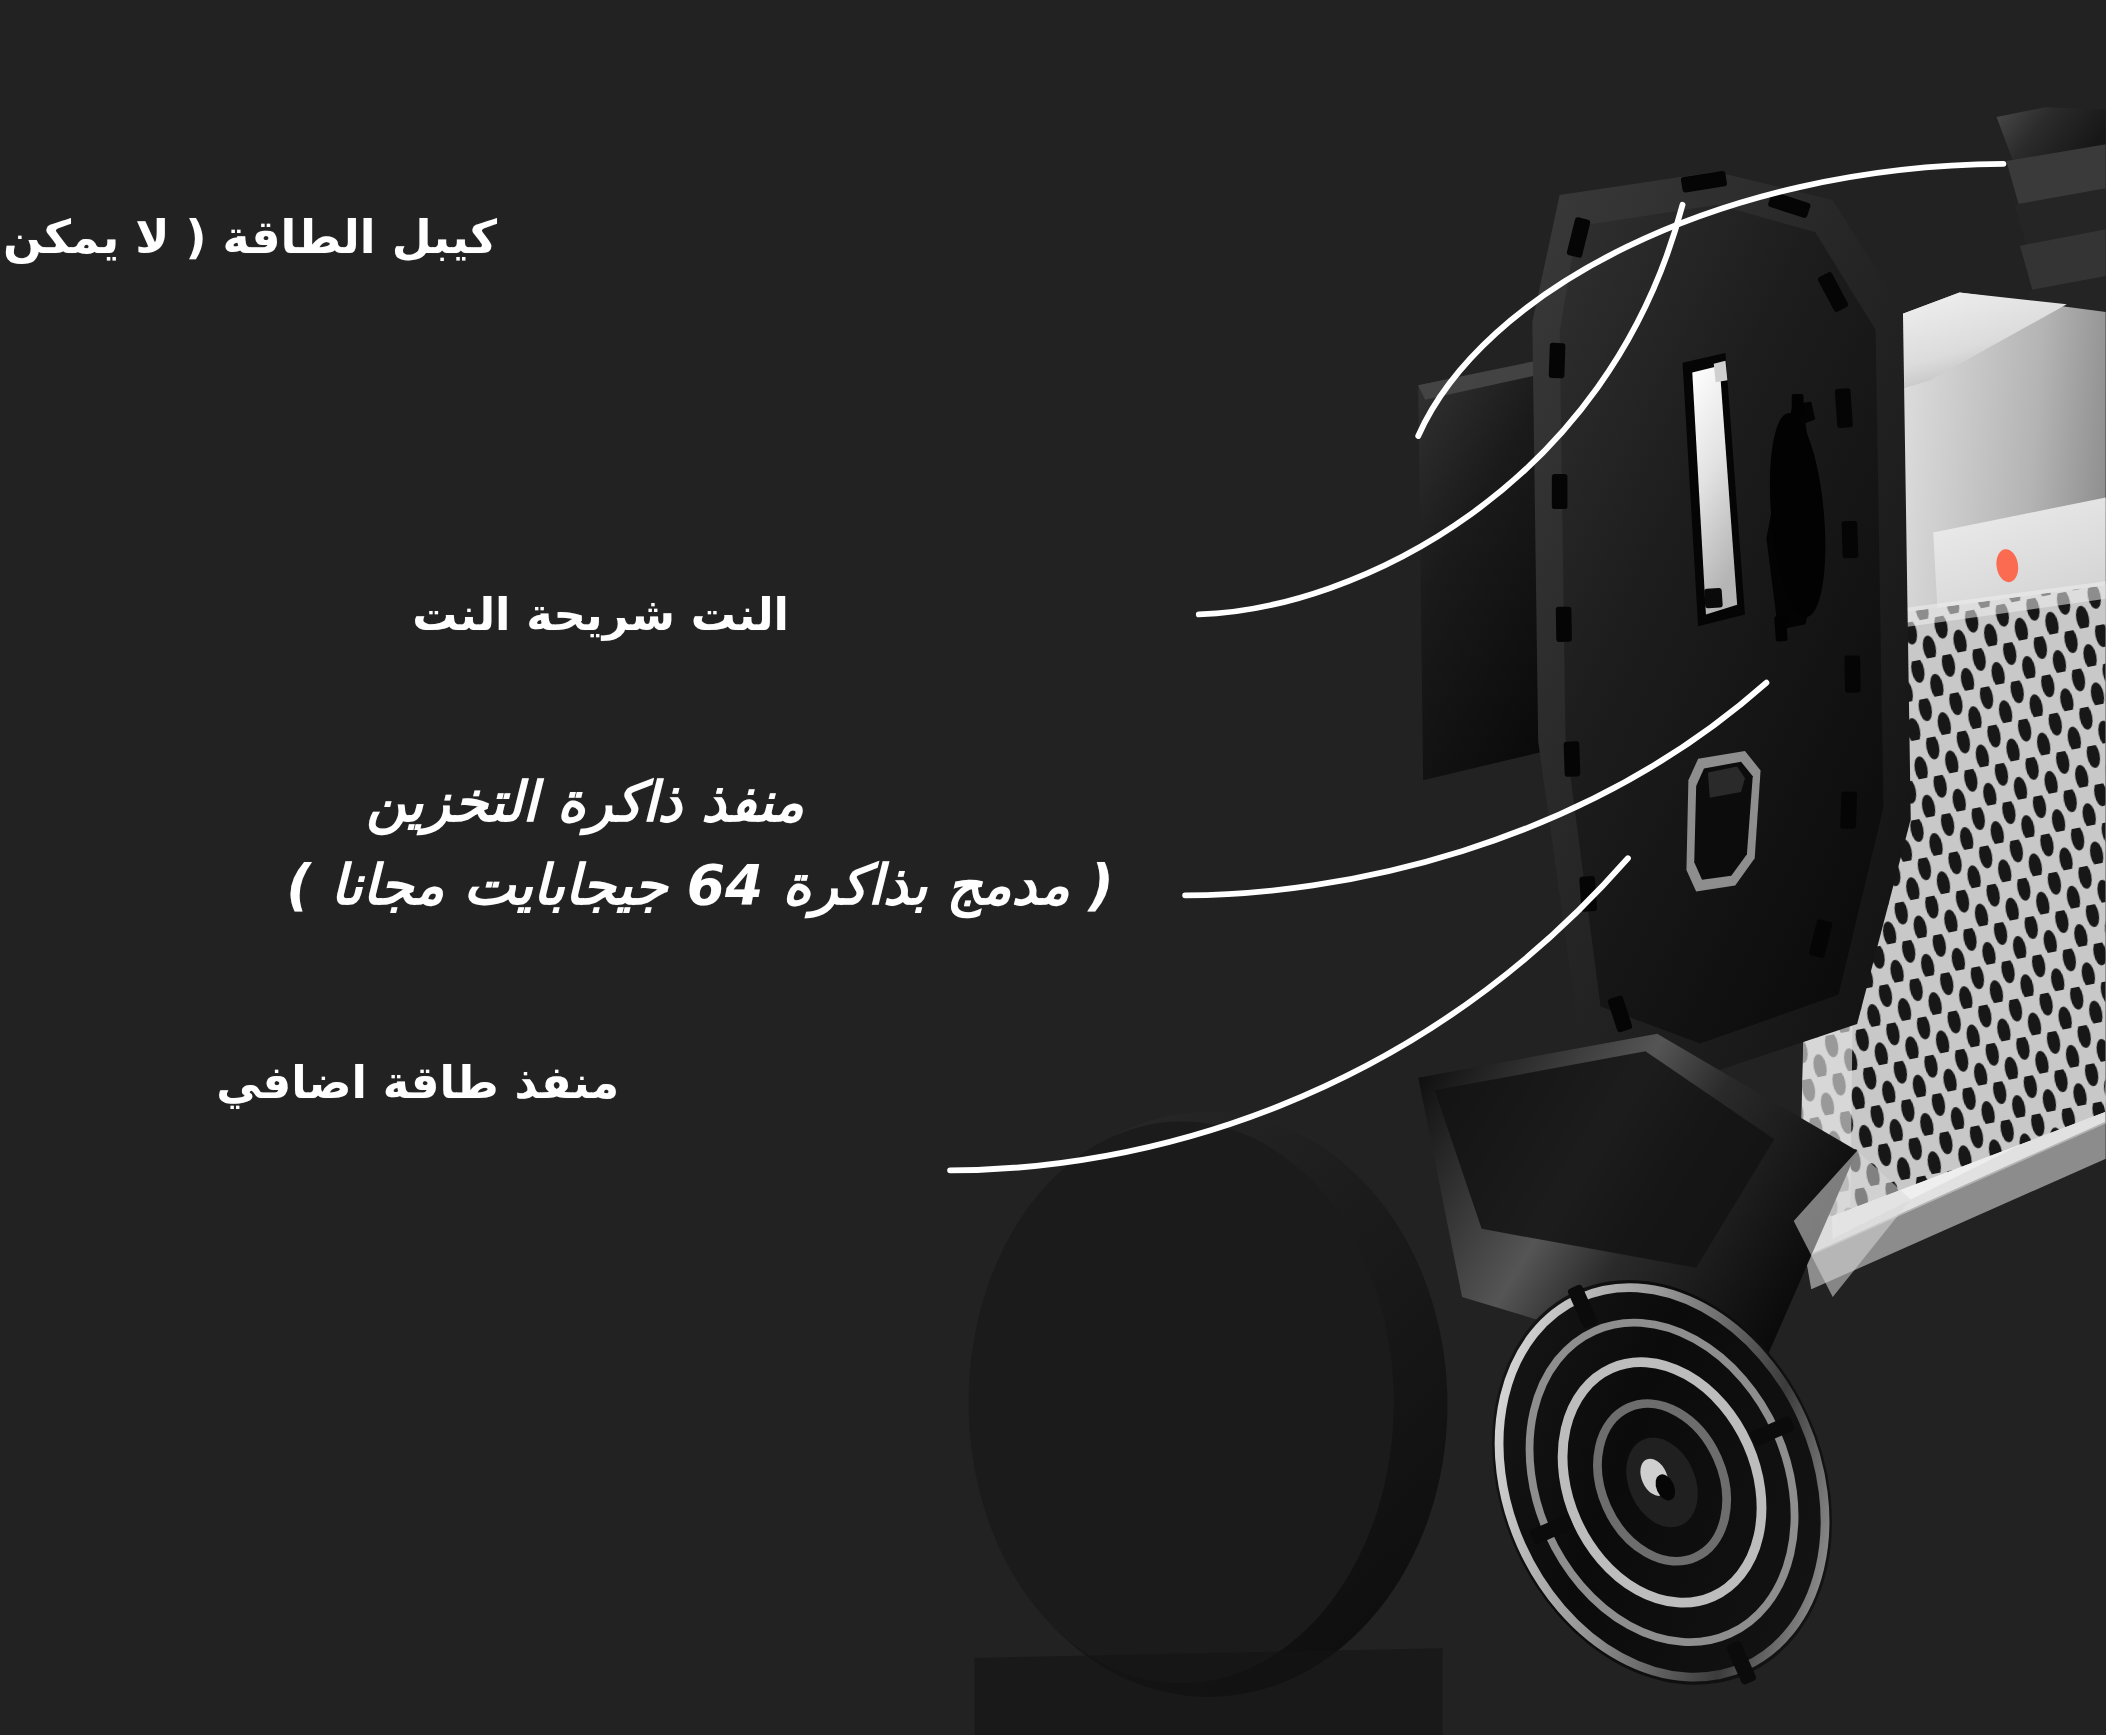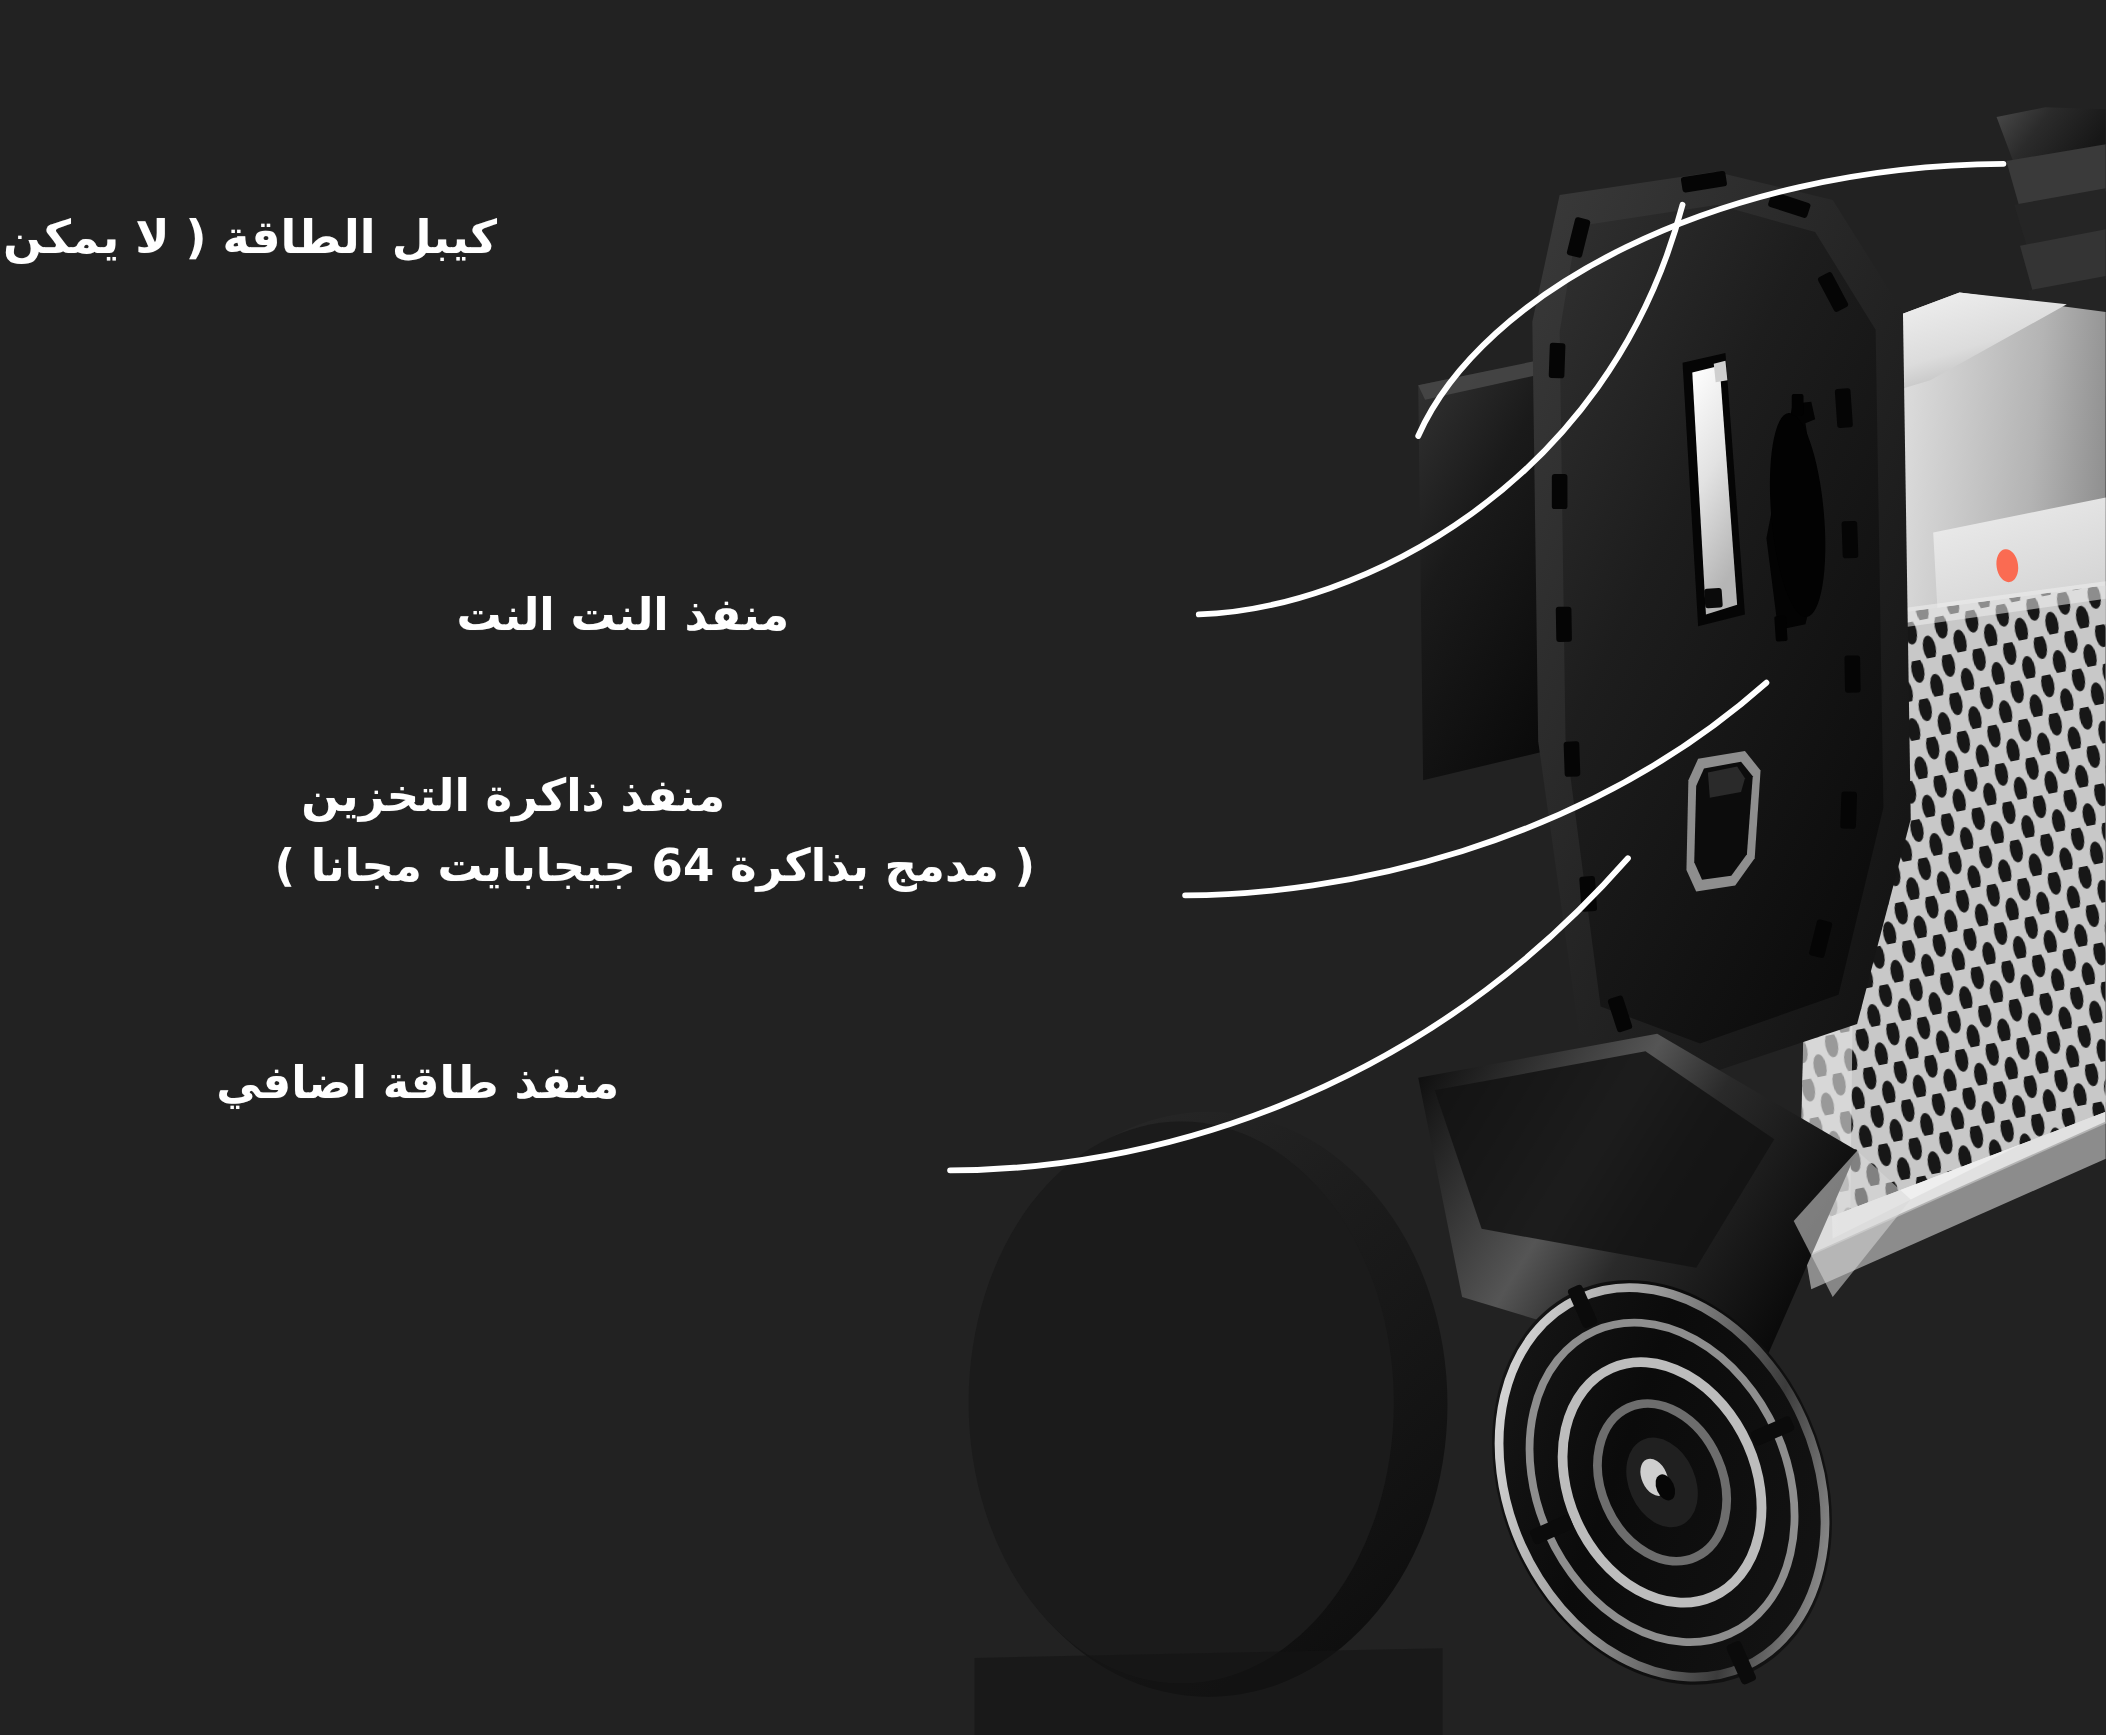--- a/index.html
+++ b/index.html
@@ -19,21 +19,21 @@
     font-weight:700;
     letter-spacing:0px;
     text-align:right;
     direction:rtl;
     white-space:nowrap;
     line-height:1.34;
     text-shadow:0 0 1px rgba(255,255,255,.25);
   }
   #label-power-cable{ top:207px; right:1609px; font-size:46px; }
   #label-sim-slot   { top:585px; right:1317px; font-size:45px; }
-  #label-storage    { top:766px; right:1381px; font-size:45px; }
+  #label-storage    { top:766px; right:1302px; font-size:55px;font-style:italic; }
   #label-storage .sub{ display:block; margin-top:9.8px; margin-right:-310px;text-align:right; }
   #label-aux-power  { top:1053px; right:1487px; font-size:45px; }
 
   
   #leaders{position:absolute;left:0;top:0;width:2107px;height:1736px;pointer-events:none;}
 
   
   #device{
     position:absolute;left:0;top:0;width:2107px;height:1736px;
     pointer-events:none;
@@ -247,21 +247,21 @@
     <g fill="none" stroke="#ffffff" stroke-width="6" stroke-linecap="round">
       <path d="M1455,447 C1520,300 1760,170 2055,168"></path>
       <path d="M1230,1060 C1390,1055 1650,930 1726,640" transform="translate(0,-430)"></path>
       <path d="M1216,918 C1370,918 1620,870 1812,700"></path>
       <path d="M975,1200 C1170,1200 1450,1130 1670,880"></path>
     </g>
   </svg>
 
   <div class="label" id="label-power-cable">كيبل الطاقة ( لا يمكن للسائق فصله او العبث فيه )</div>
 
-  <div class="label" id="label-sim-slot">منفذ النت النت</div>
+  <div class="label" id="label-sim-slot">النت شريحة النت</div>
 
   <div class="label" id="label-storage">
     <span>منفذ ذاكرة التخزين</span>
     <span class="sub">( مدمج بذاكرة 64 جيجابايت مجانا )</span>
   </div>
 
   <div class="label" id="label-aux-power">منفذ طاقة اضافي</div>
 
 </div>
 

